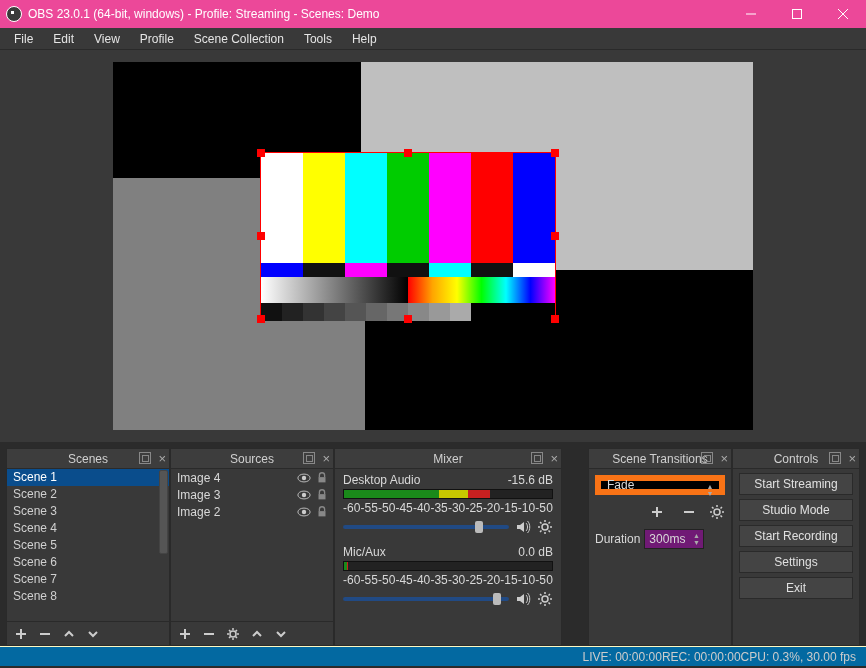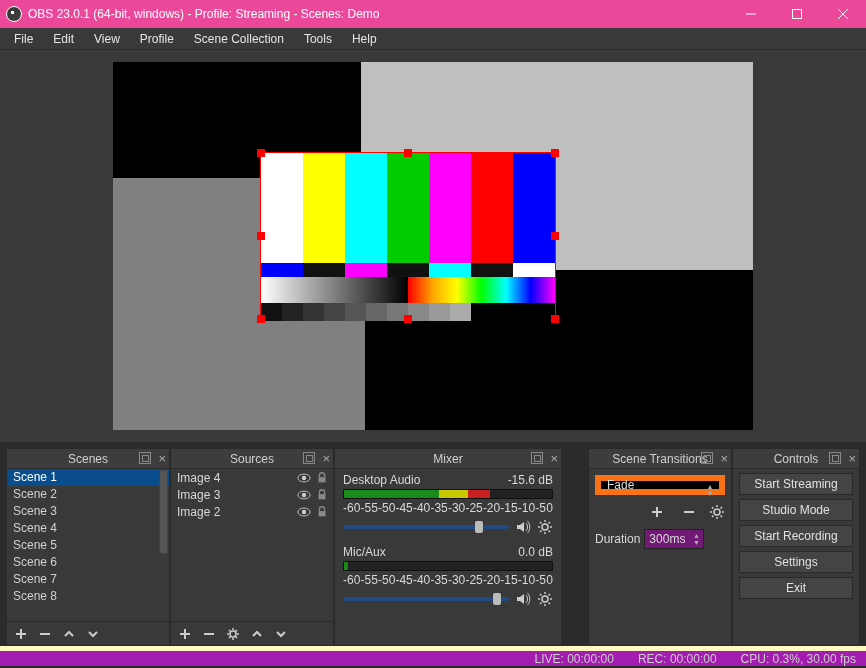--- a/index.html
+++ b/index.html
@@ -61,21 +61,21 @@
 .mx-slider .thumb{position:absolute;right:26px;top:-4px;width:8px;height:12px;background:#bbb;border-radius:2px}
 .speaker svg,.gear svg{width:16px;height:16px;fill:#ccc}
 .trans-body{padding:6px;display:flex;flex-direction:column;gap:6px}
 .combo{height:20px;background:#000000;border:6px solid #f97316;display:flex;align-items:center;padding:0 6px;position:relative}
 .combo .arrows{position:absolute;right:3px;top:1px;width:12px;height:16px;display:flex;flex-direction:column;align-items:center;justify-content:center;color:#aaa;font-size:7px;line-height:7px}
 .trow{display:flex;align-items:center;gap:4px}
 .spin{width:60px;height:20px;background:#701a75;border:1px solid #222;display:flex;align-items:center;padding:0 4px;position:relative}
 .spin .arrows{position:absolute;right:1px;top:0;width:12px;height:18px;display:flex;flex-direction:column;align-items:center;justify-content:center;color:#aaa;font-size:7px;line-height:7px}
 .ctrl-body{padding:4px 6px;display:flex;flex-direction:column;gap:4px}
 .btn{height:22px;background:#444;border:1px solid #2a2a2a;display:flex;align-items:center;justify-content:center;color:#e0e0e0}
-.statusbar{height:20px;background:#a21caf;border-top:5px solid #fef9c3;display:flex;align-items:center;justify-content:flex-end;gap:24px;padding:0 10px}
+.statusbar{height:20px;background:#0369a1;border-top:1px solid #fef9c3;display:flex;align-items:center;justify-content:flex-end;padding:0 10px}
 .statusbar span{color:#ccc}
 svg{display:block}
 </style>
 </head>
 <body>
 
 <div class="titlebar">
   <div class="logo"></div>
   <div class="title">OBS 23.0.1 (64-bit, windows) - Profile: Streaming - Scenes: Demo</div>
   <div class="wbtn">

